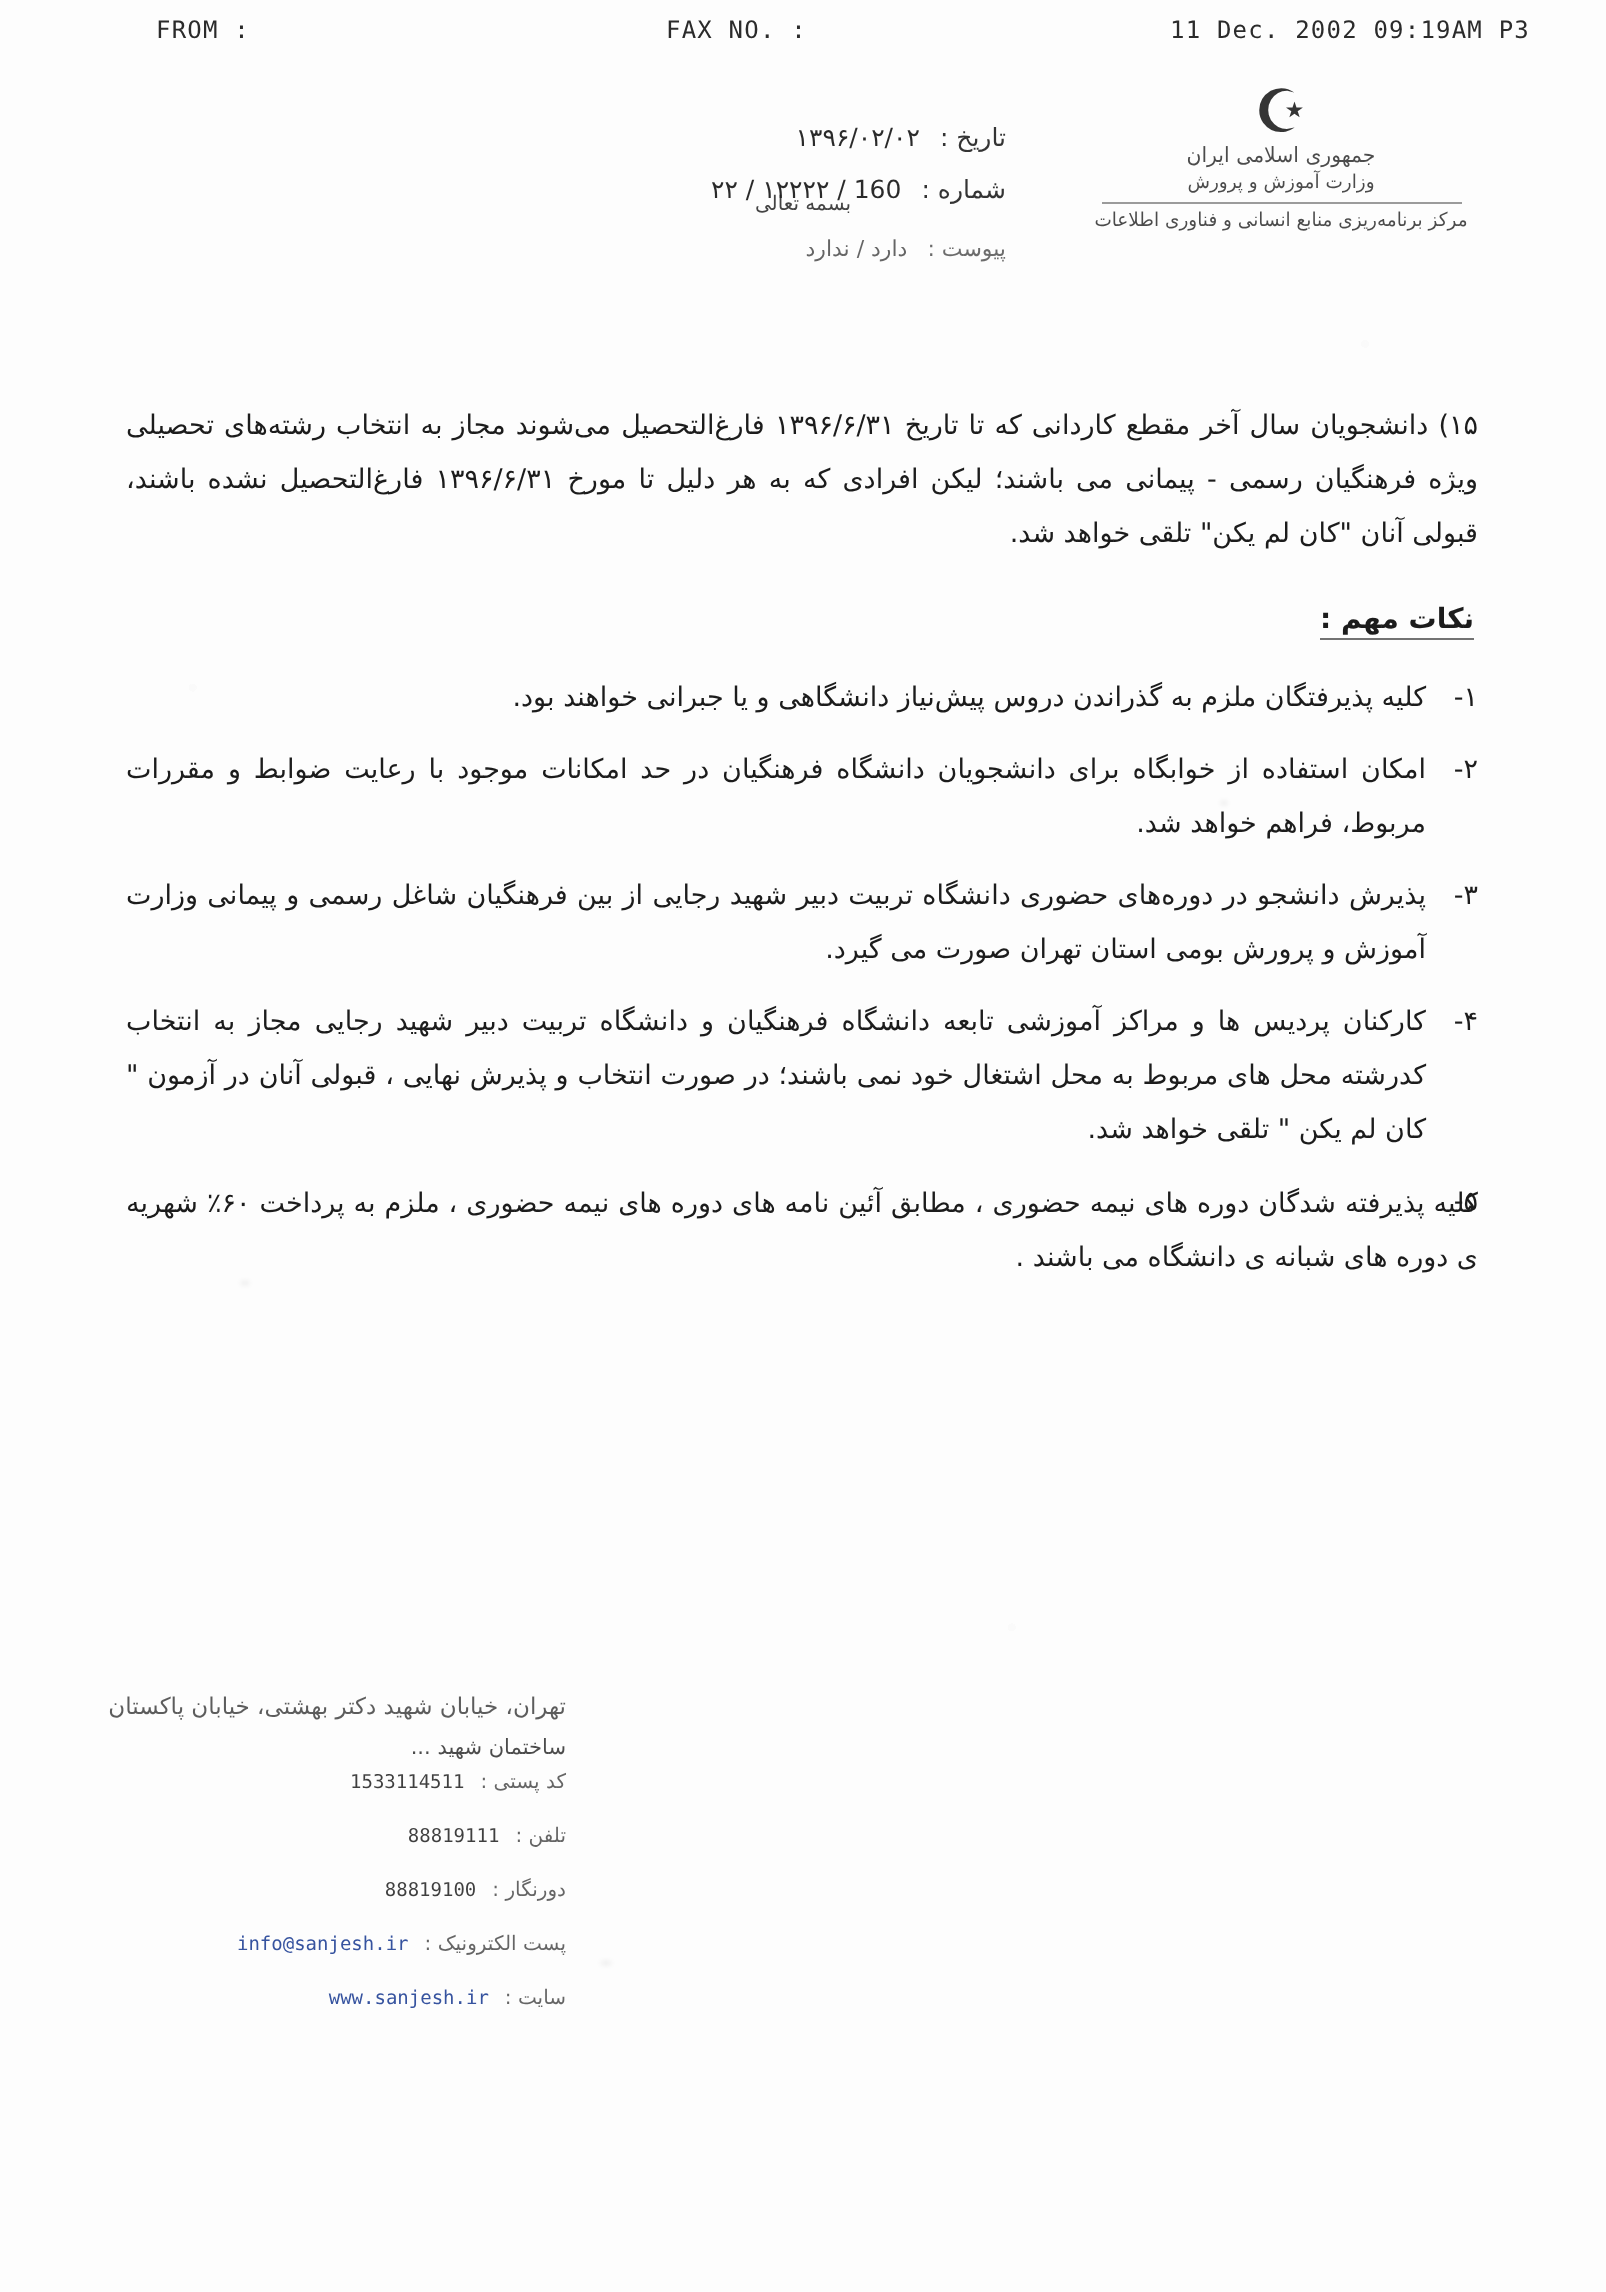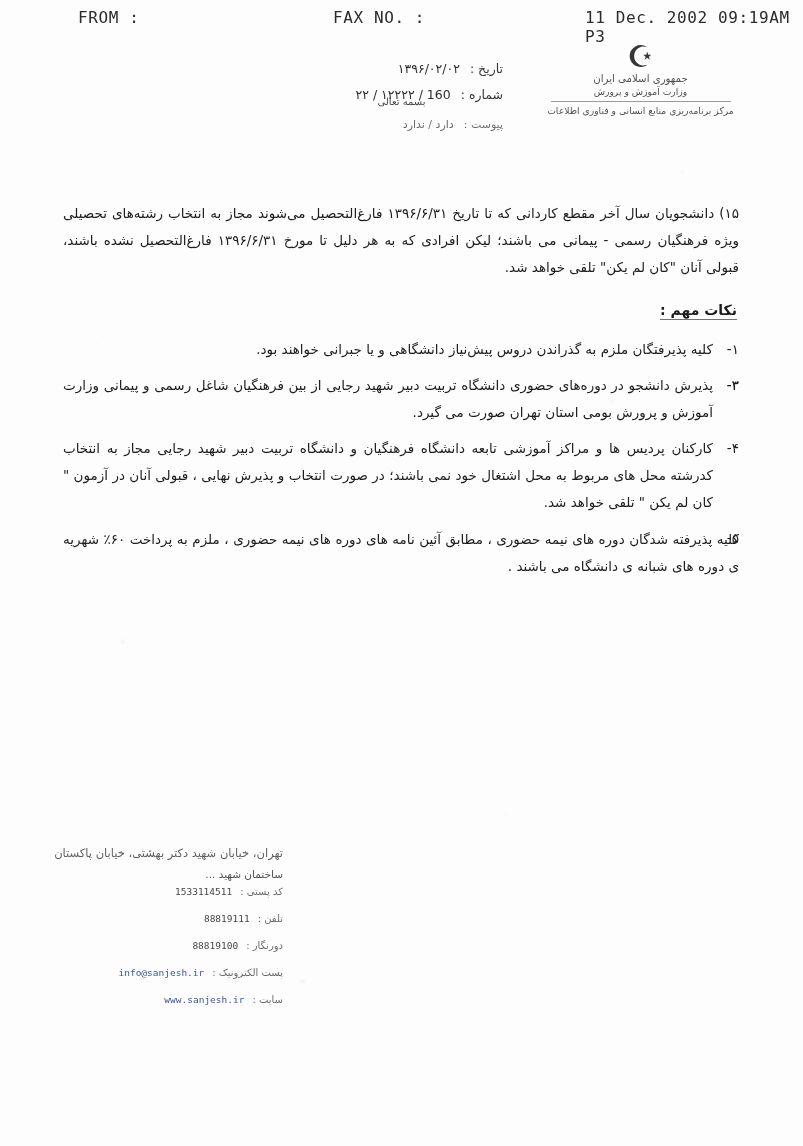--- a/index.html
+++ b/index.html
@@ -26,21 +26,21 @@
 
   
   .fax-band {
     position: absolute;
     top: 6px;
     left: 0;
     width: 803px;
     height: 22px;
     direction: ltr;
     font-family: "DejaVu Sans Mono", monospace;
-    font-size: 16px;
+    font-size: 12px;
     letter-spacing: 0.6px;
     color: #2b2b2b;
   }
   .fax-from   { position: absolute; left: 78px;  top: 2px; }
   .fax-no     { position: absolute; left: 333px; top: 2px; }
   .fax-stamp  { position: absolute; left: 585px; top: 2px; }
 
   
   .letterhead {
     position: absolute;
@@ -255,20 +255,21 @@
       <span class="underline-ish">نکات مهم :</span>
     </div>
 
     <ol class="notes">
       <li>
         <span class="num">۱-</span>
         <span>کلیه پذیرفتگان ملزم به گذراندن دروس پیش‌نیاز دانشگاهی و یا جبرانی خواهند بود.</span>
       </li>
       <li>
         <span class="num">۲-</span>
+        <span>امکان استفاده از خوابگاه برای دانشجویان دانشگاه فرهنگیان در حد امکانات موجود با رعایت ضوابط و مقررات مربوط، فراهم خواهد شد.</span>
       </li>
       <li>
         <span class="num">۳-</span>
         <span>پذیرش دانشجو در دوره‌های حضوری دانشگاه تربیت دبیر شهید رجایی از بین فرهنگیان شاغل رسمی و پیمانی وزارت آموزش و پرورش بومی استان تهران صورت می گیرد.</span>
       </li>
       <li>
         <span class="num">۴-</span>
         <span>کارکنان پردیس ها و مراکز آموزشی تابعه دانشگاه فرهنگیان و دانشگاه تربیت دبیر شهید رجایی مجاز به انتخاب کدرشته محل های مربوط به محل اشتغال خود نمی باشند؛ در صورت انتخاب و پذیرش نهایی ، قبولی آنان در آزمون " کان لم یکن " تلقی خواهد شد.</span>
       </li>
       <li>

